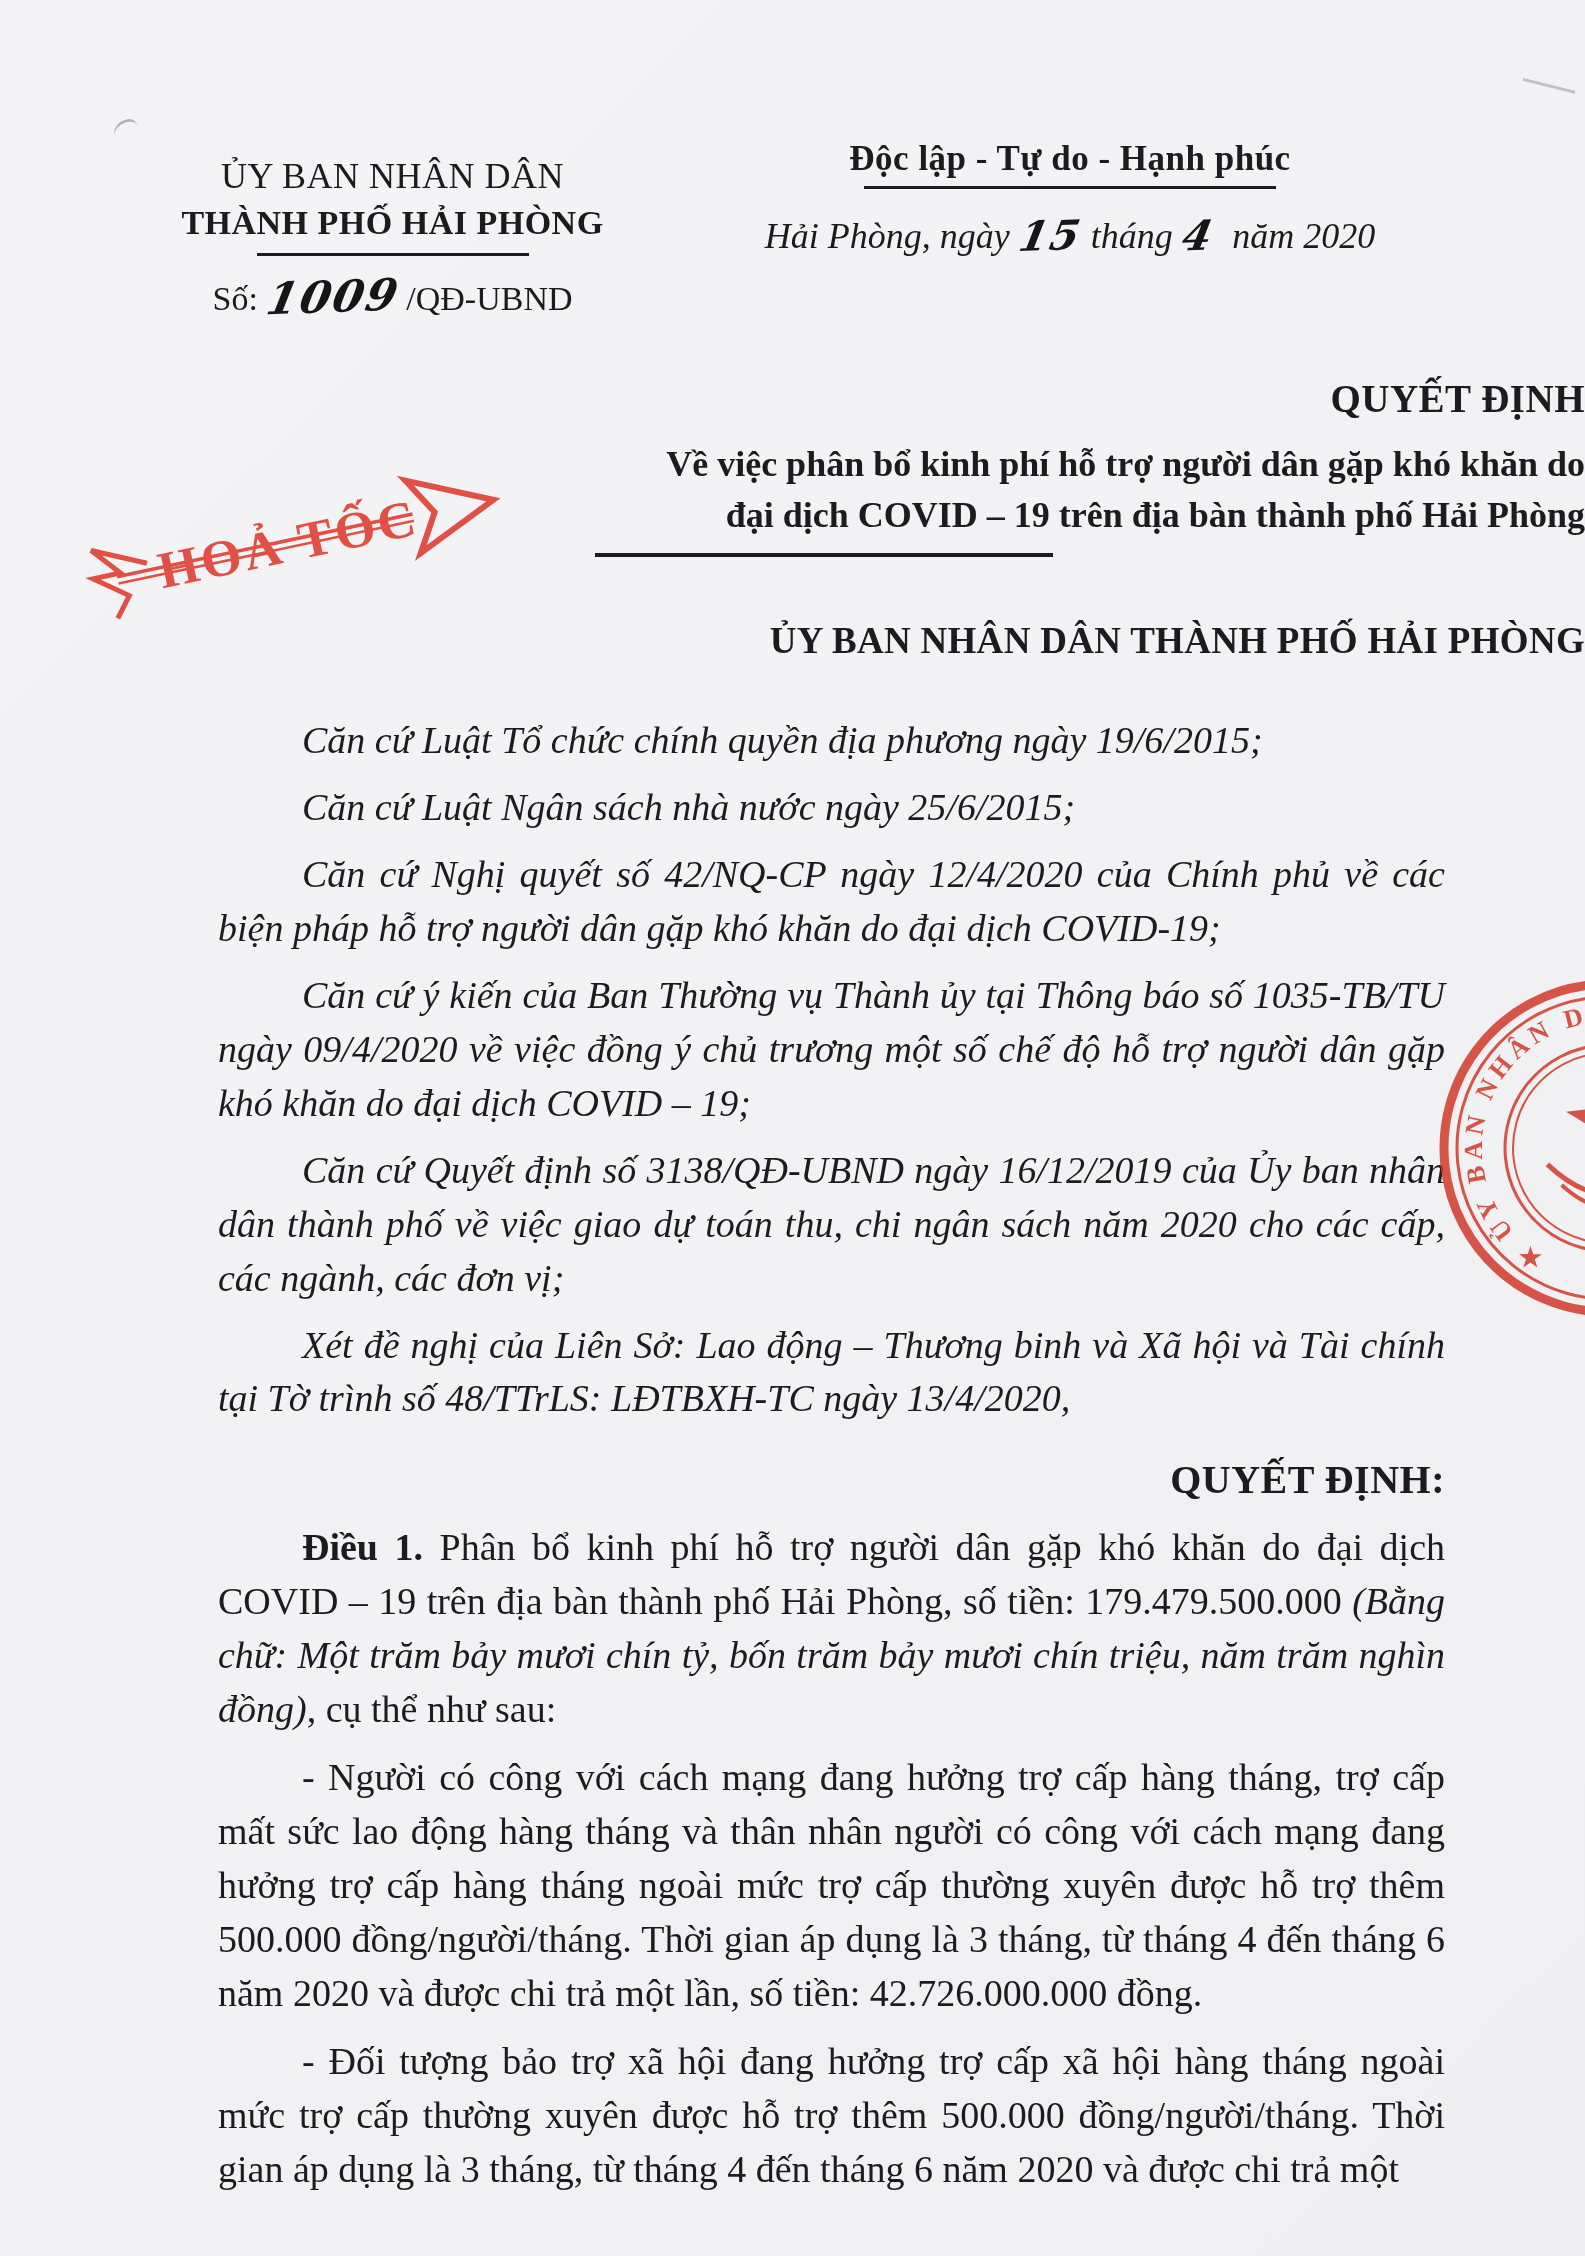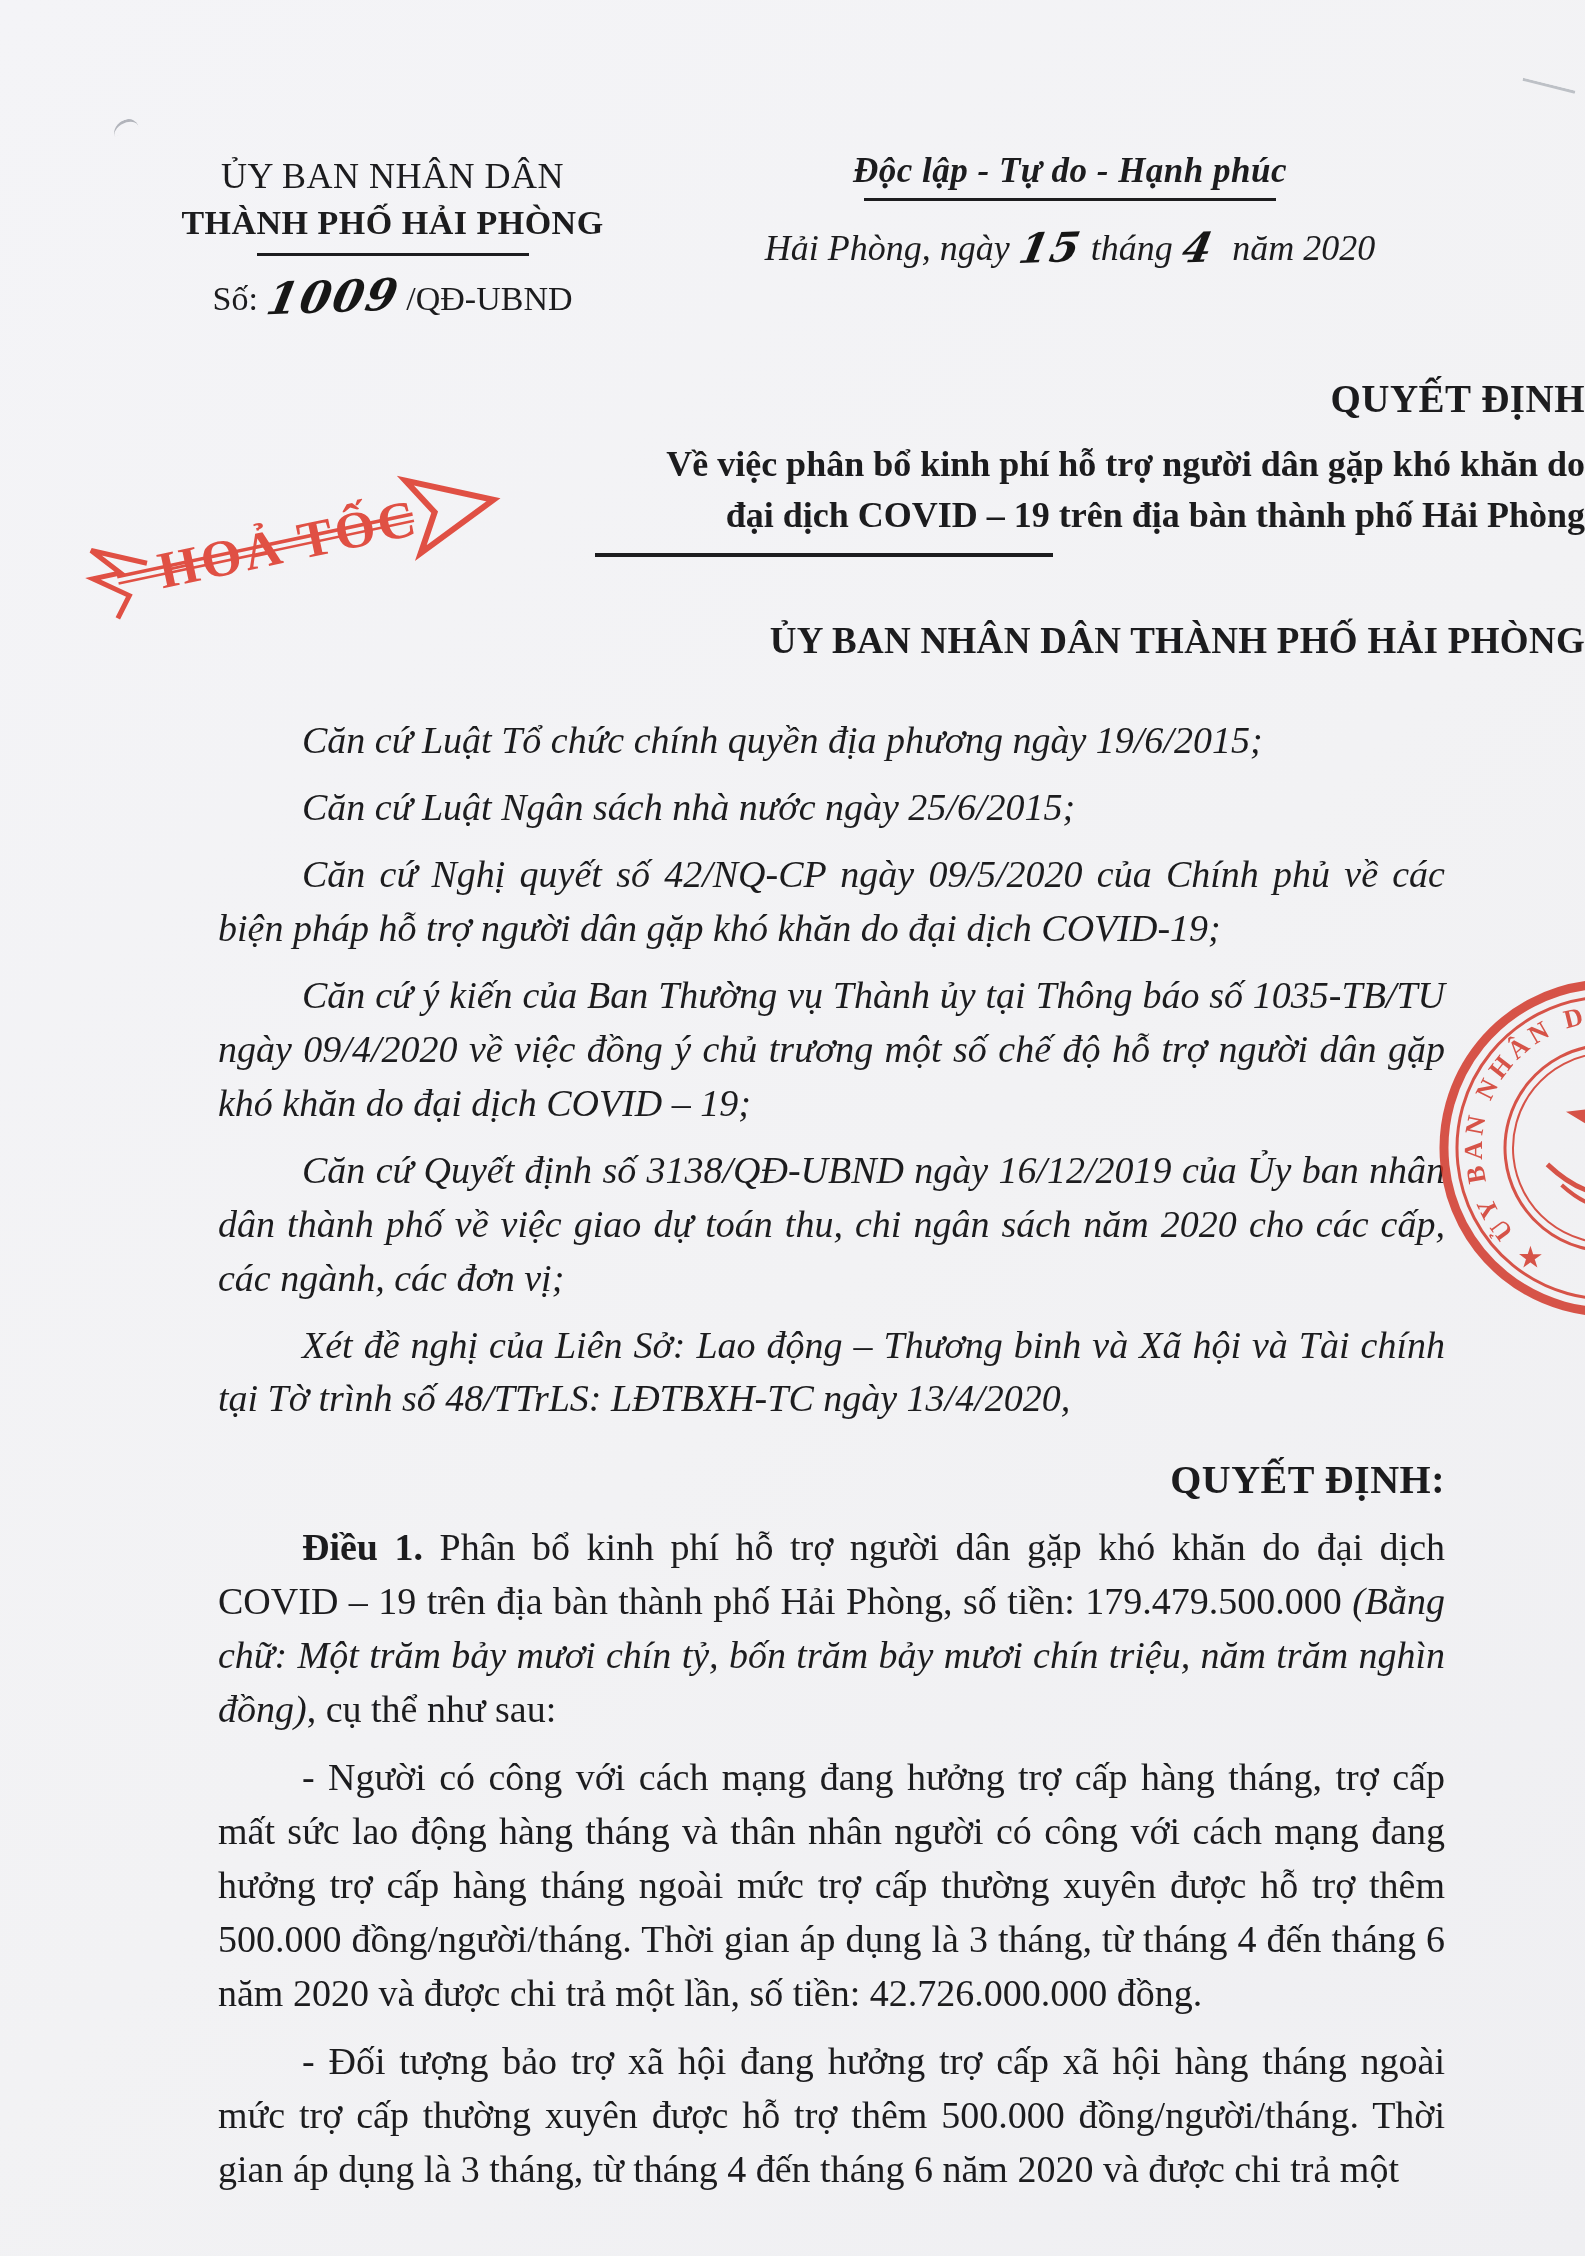--- a/index.html
+++ b/index.html
@@ -18,21 +18,21 @@
   .doc-header{display:flex;padding:0 120px 0 140px;}
   .hdr-left{width:505px;text-align:center;flex:none;}
   .hdr-right{flex:1;text-align:center;margin-left:30px;}
   .hdr-line1-left{font-weight:normal;font-size:36px;line-height:1.35;letter-spacing:.5px;margin-top:17px;}
   .hdr-line2-left{font-weight:bold;font-size:34px;line-height:1.3;letter-spacing:.5px;}
   .hdr-rule{height:3px;background:#1d1d1f;margin:8px auto 0;}
   .rule-left{width:272px;}
   .rule-right{width:412px;margin-top:5px;}
   .so-line{font-size:34px;margin-top:24px;white-space:nowrap;}
   .hdr-line1-right{font-weight:bold;font-size:34px;line-height:1.3;letter-spacing:.2px;}
-  .hdr-line2-right{font-weight:bold;font-size:35px;line-height:1.25;margin-top:14px;letter-spacing:.5px;font-style:italic;}
+  .hdr-line2-right{font-weight:bold;font-size:35px;line-height:1.25;margin-top:2px;letter-spacing:.5px;}
   .date-line{font-style:italic;font-size:36px;margin-top:26px;white-space:nowrap;}
   .hand{
     display:inline-block;
     font-family:"DejaVu Serif",serif;
     font-style:italic;font-weight:bold;
     transform:skewX(-13deg) rotate(-2deg);
     letter-spacing:2px;
     color:#161616;
   }
   .hand-number{font-size:44px;line-height:0;margin:0 8px 0 10px;position:relative;top:2px;}
@@ -101,21 +101,21 @@
       <div>đại dịch COVID – 19 trên địa bàn thành phố Hải Phòng</div>
     </div>
     <div class="subject-rule"></div>
     <div class="issuer-heading">ỦY BAN NHÂN DÂN THÀNH PHỐ HẢI PHÒNG</div>
   </div>
 
   <div class="doc-body">
     <div class="recitals">
       <p class="recital">Căn cứ Luật Tổ chức chính quyền địa phương ngày 19/6/2015;</p>
       <p class="recital">Căn cứ Luật Ngân sách nhà nước ngày 25/6/2015;</p>
-      <p class="recital">Căn cứ Nghị quyết số 42/NQ-CP ngày 09/5/2020 của Chính phủ về các biện pháp hỗ trợ người dân gặp khó khăn do đại dịch COVID-19;</p>
+      <p class="recital">Căn cứ Nghị quyết số 42/NQ-CP ngày 12/4/2020 của Chính phủ về các biện pháp hỗ trợ người dân gặp khó khăn do đại dịch COVID-19;</p>
       <p class="recital">Căn cứ ý kiến của Ban Thường vụ Thành ủy tại Thông báo số 1035-TB/TU ngày 09/4/2020 về việc đồng ý chủ trương một số chế độ hỗ trợ người dân gặp khó khăn do đại dịch COVID – 19;</p>
       <p class="recital">Căn cứ Quyết định số 3138/QĐ-UBND ngày 16/12/2019 của Ủy ban nhân dân thành phố về việc giao dự toán thu, chi ngân sách năm 2020 cho các cấp, các ngành, các đơn vị;</p>
       <p class="recital">Xét đề nghị của Liên Sở: Lao động – Thương binh và Xã hội và Tài chính tại Tờ trình số 48/TTrLS: LĐTBXH-TC ngày 13/4/2020,</p>
     </div>
 
     <div class="center-block decision-heading">QUYẾT ĐỊNH:</div>
 
     <div class="articles">
       <p class="body-para">
         <span class="b">Điều 1.</span><span> Phân bổ kinh phí hỗ trợ người dân gặp khó khăn do đại dịch COVID – 19 trên địa bàn thành phố Hải Phòng, số tiền: 179.479.500.000 </span><span class="i">(Bằng chữ: Một trăm bảy mươi chín tỷ, bốn trăm bảy mươi chín triệu, năm trăm nghìn đồng)</span><span>, cụ thể như sau:</span>

